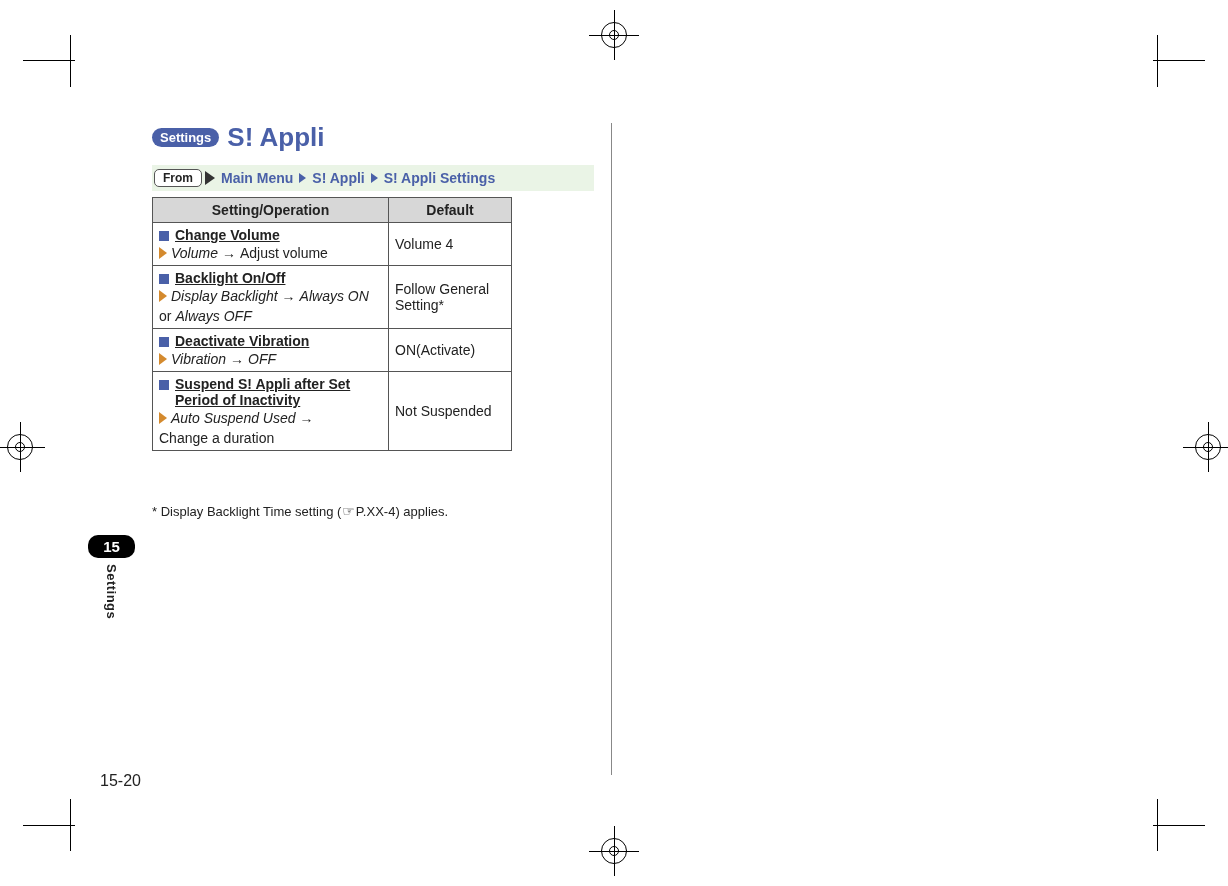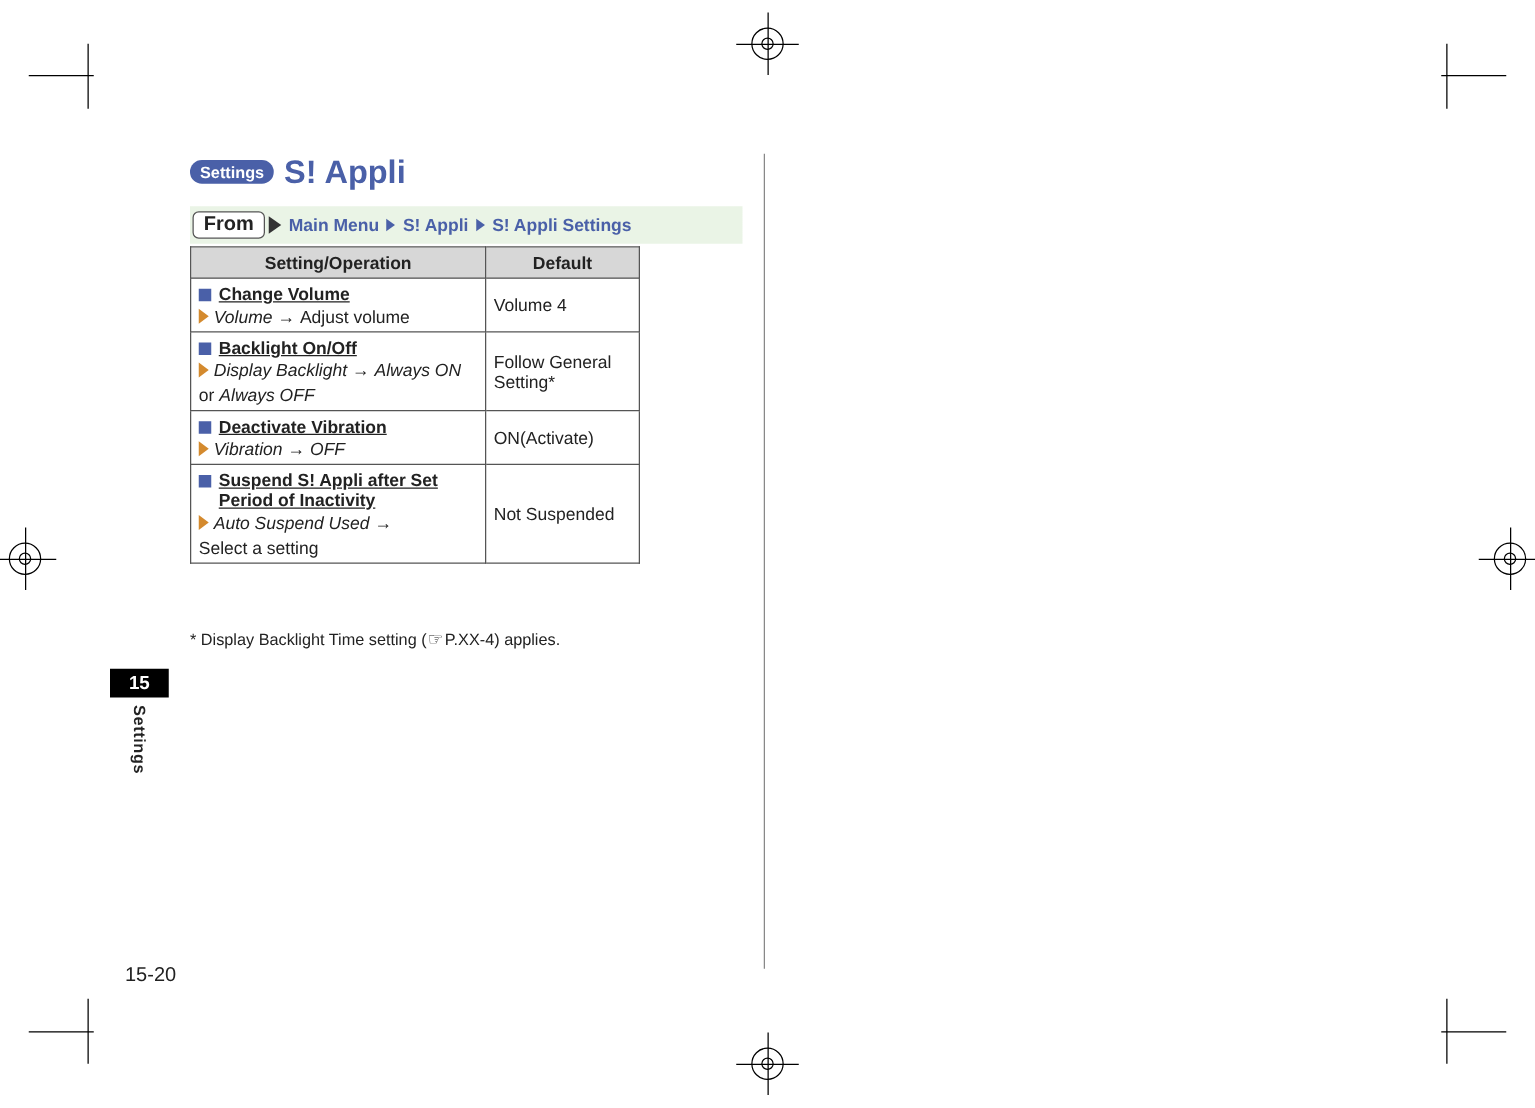--- a/index.html
+++ b/index.html
@@ -142,21 +142,21 @@
   }
   .from-badge {
     position: relative;
     display: inline-flex;
     align-items: center;
     background: #fff;
     border: 1px solid #555;
     border-radius: 5px;
     padding: 1px 8px;
     font-weight: bold;
-    font-size: 16px;
+    font-size: 12px;
   }
   .from-tail {
     width: 0; height: 0;
     border-top: 7px solid transparent;
     border-bottom: 7px solid transparent;
     border-left: 10px solid #333;
     margin-left: -3px;
   }
   .bc-text { color: #4a60a8; font-weight: bold; }
   .arrow-small {
@@ -254,20 +254,21 @@
     align-items: center;
   }
   .side-tab .chip {
     background: #000;
     color: #fff;
     font-weight: bold;
     font-size: 15px;
     width: 27px;
     padding: 3px 10px;
     text-align: center;
+    border-radius: 10px;
   }
   .side-tab .vlabel {
     writing-mode: vertical-rl;
     font-weight: bold;
     font-size: 13px;
     margin-top: 6px;
     letter-spacing: 0.5px;
   }
 
   
@@ -393,21 +394,21 @@
     <tr>
       <td>
         <div class="row-title">
           <span class="sq"></span>
           <span class="t">Suspend S! Appli after Set Period of Inactivity</span>
         </div>
         <div class="row-path">
           <span class="chev"></span>
           <span class="bi">Auto Suspend Used</span>
           <span class="arrow-thin"></span>
-          <span class="reg-span">Select a setting</span>
+          <span class="reg-span">Change a duration</span>
         </div>
       </td>
       <td class="default-cell">Not Suspended</td>
     </tr>
 
   </tbody>
     </table>
 
   <div class="footnote">
     <span>*</span><span> Display Backlight Time setting (</span><span class="hand-icon"></span><span>P.XX-4</span><span>) applies.</span>

